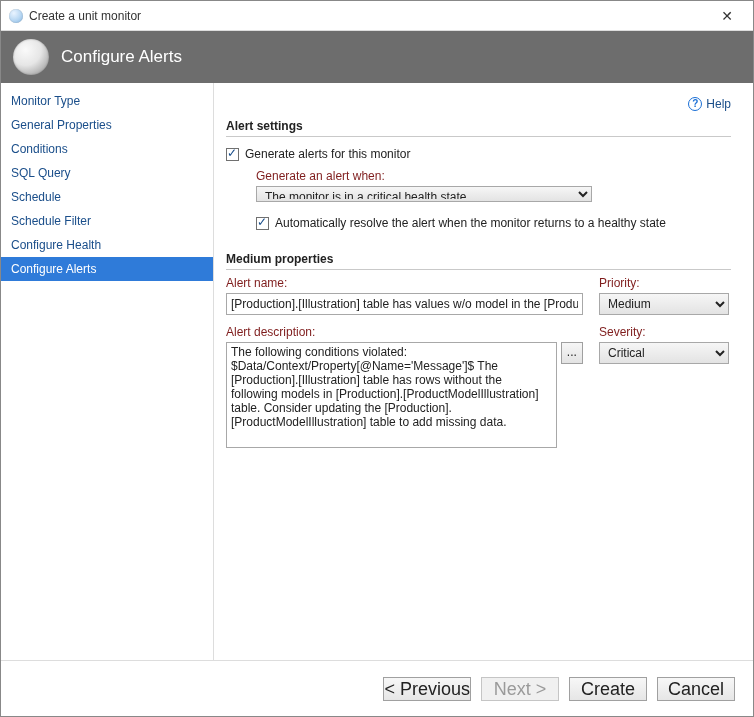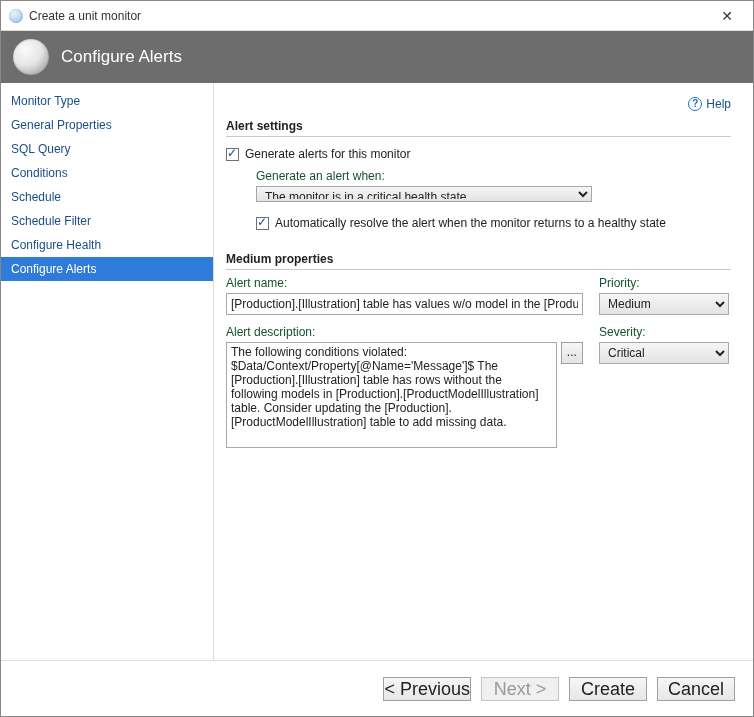--- a/index.html
+++ b/index.html
@@ -97,21 +97,21 @@
     font-weight: 700;
     font-size: 12px;
     margin: 4px 0 2px 0;
     border-bottom: 1px solid #c9c9c9;
     padding-bottom: 3px;
   }
 
   .row { display: flex; align-items: center; gap: 6px; margin: 8px 0; }
   .indent { margin-left: 30px; }
 
-  .label { font-size: 12px; color: #14532d; margin-bottom: 3px; display: block; }
+  .label { font-size: 12px; color: #7f1d1d; margin-bottom: 3px; display: block; }
 
   .checkbox {
     width: 13px; height: 13px;
     border: 1px solid #707070;
     background: #fff;
     position: relative;
     display: inline-block;
   }
   .checkbox.checked::after {
     content: "✓";
@@ -210,22 +210,22 @@
   <div class="banner">
     <div class="orb"></div>
     <h1>Configure Alerts</h1>
   </div>
 
   <div class="body">
 
     <div class="sidebar">
       <div class="item"><span>Monitor Type</span></div>
       <div class="item"><span>General Properties</span></div>
+      <div class="item"><span>Conditions</span></div>
       <div class="item"><span>SQL Query</span></div>
-      <div class="item"><span>Conditions</span></div>
       <div class="item"><span>Schedule</span></div>
       <div class="item"><span>Schedule Filter</span></div>
       <div class="item"><span>Configure Health</span></div>
       <div class="item active"><span>Configure Alerts</span></div>
     </div>
 
     <div class="main">
 
       <div class="help-row">
         <span class="help-icon">?</span>

